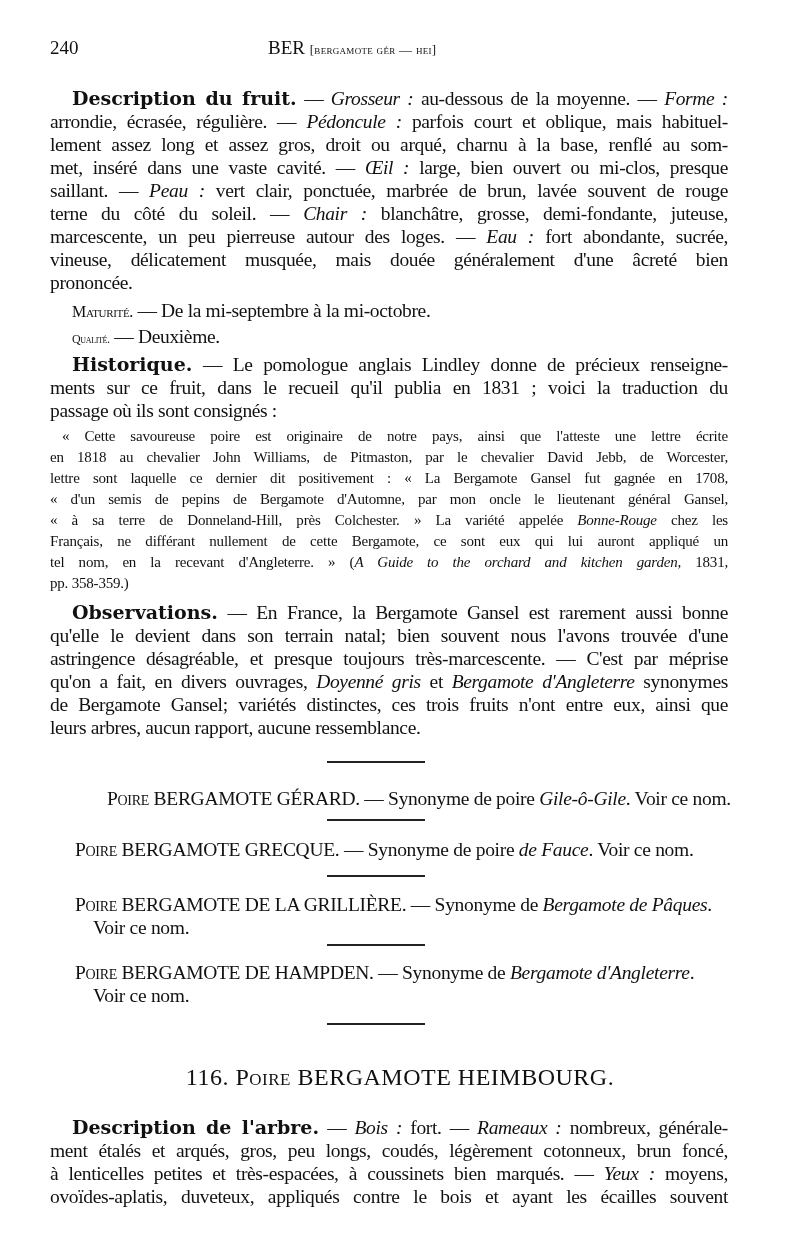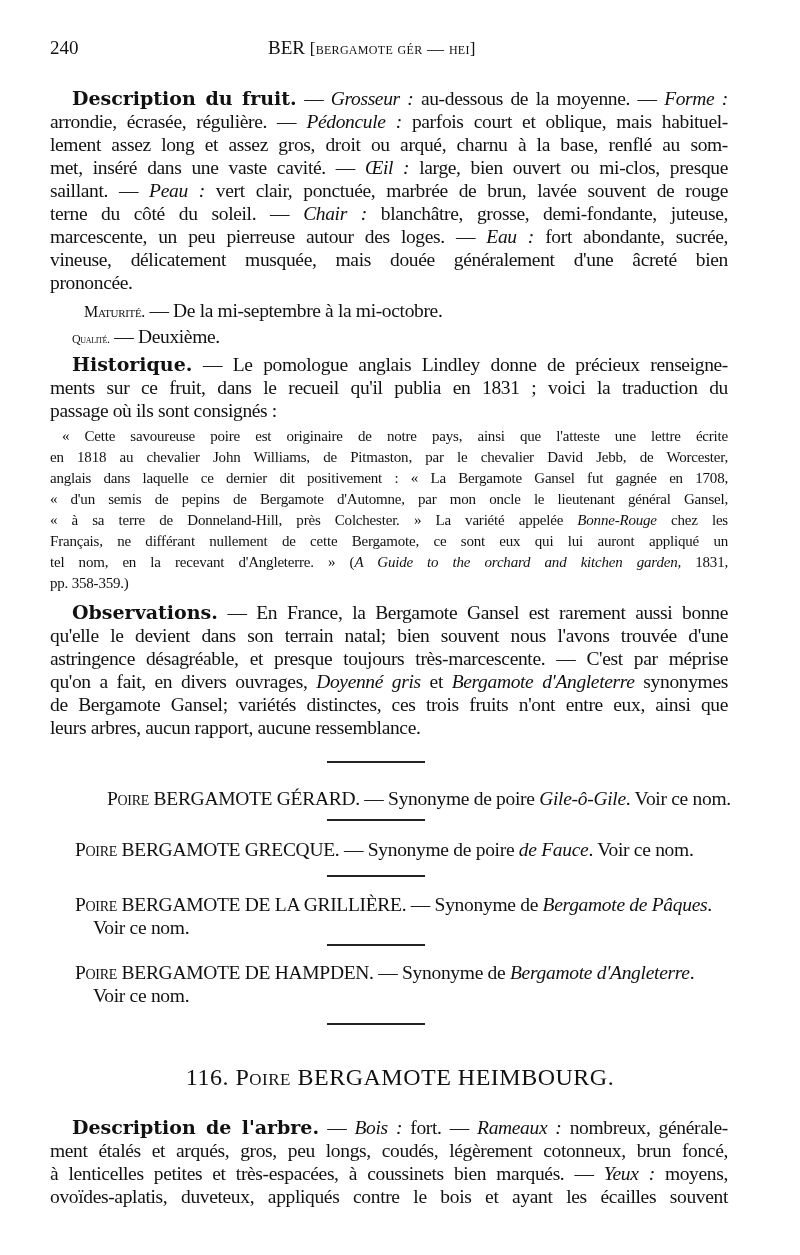--- a/index.html
+++ b/index.html
@@ -10,21 +10,21 @@
             font-size: 19.5px; line-height: 23px; letter-spacing: -0.35px;
             transform-origin: left top; }
     .just { text-align: justify; text-align-last: justify; }
     .small { font-size: 15px; letter-spacing: -0.2px; line-height: 21px; }
     .sc { font-variant: small-caps; }
     .b { font-weight: bold; font-family: "DejaVu Serif", serif; font-size: 19px; letter-spacing: 0; }
     .i { font-style: italic; }
     .rule { position: absolute; left: 327px; width: 98px; height: 0; border-top: 2px solid #222; }
     .header-num { position: absolute; left: 50px; top: 37px; font-size: 19px; }
     .header-title { position: absolute; left: 268px; top: 37px; font-size: 19px; }
-    .header-title .sc2 { font-size: 17px; letter-spacing: 0.3px; }
+    .header-title .sc2 { font-size: 13px; letter-spacing: 0.3px; }
     .centered { position: absolute; left: 0; width: 800px; text-align: center; white-space: nowrap; }
     .entry { font-size: 19.5px; letter-spacing: -0.3px; }
     .big { font-size: 24px; letter-spacing: 0.5px; }
   </style>
 </head>
 <body>
 
 <div class="page">
 
   <div class="header-num">240</div>
@@ -56,21 +56,21 @@
       <span>marcescente, un peu pierreuse autour des loges. — </span><span class="i">Eau :</span><span> fort abondante, sucrée,</span>
     </div>
     <div class="line just" style="top:248px;">
       <span>vineuse, délicatement musquée, mais douée généralement d'une âcreté bien</span>
     </div>
     <div class="line" style="top:271px;">
       <span>prononcée.</span>
     </div>
   </div>
 
-  <div class="line" style="top:299px; left:84px;">
+  <div class="line" style="top:299px; left:72px;">
     <span class="sc" style="font-size:16px;">Maturité.</span><span> — De la mi-septembre à la mi-octobre.</span>
   </div>
   <div class="line" style="top:325px; left:72px;">
     <span class="sc" style="font-size:12px;">Qualité.</span><span> — Deuxième.</span>
   </div>
 
   <div>
     <div class="line just" style="top:353px; left:72px; width:656px;">
       <span class="b">Historique.</span><span> — Le pomologue anglais Lindley donne de précieux renseigne-</span>
     </div>
@@ -83,21 +83,21 @@
   </div>
 
   <div>
     <div class="line small just" style="top:426px; left:62px; width:666px;">
       <span>« Cette savoureuse poire est originaire de notre pays, ainsi que l'atteste une lettre écrite</span>
     </div>
     <div class="line small just" style="top:447px;">
       <span>en 1818 au chevalier John Williams, de Pitmaston, par le chevalier David Jebb, de Worcester,</span>
     </div>
     <div class="line small just" style="top:468px;">
-      <span>anglais dans laquelle ce dernier dit positivement : « La Bergamote Gansel fut gagnée en 1708,</span>
+      <span>lettre sont laquelle ce dernier dit positivement : « La Bergamote Gansel fut gagnée en 1708,</span>
     </div>
     <div class="line small just" style="top:489px;">
       <span>« d'un semis de pepins de Bergamote d'Automne, par mon oncle le lieutenant général Gansel,</span>
     </div>
     <div class="line small just" style="top:510px;">
       <span>« à sa terre de Donneland-Hill, près Colchester. » La variété appelée </span><span class="i">Bonne-Rouge</span><span> chez les</span>
     </div>
     <div class="line small just" style="top:531px;">
       <span>Français, ne différant nullement de cette Bergamote, ce sont eux qui lui auront appliqué un</span>
     </div>

